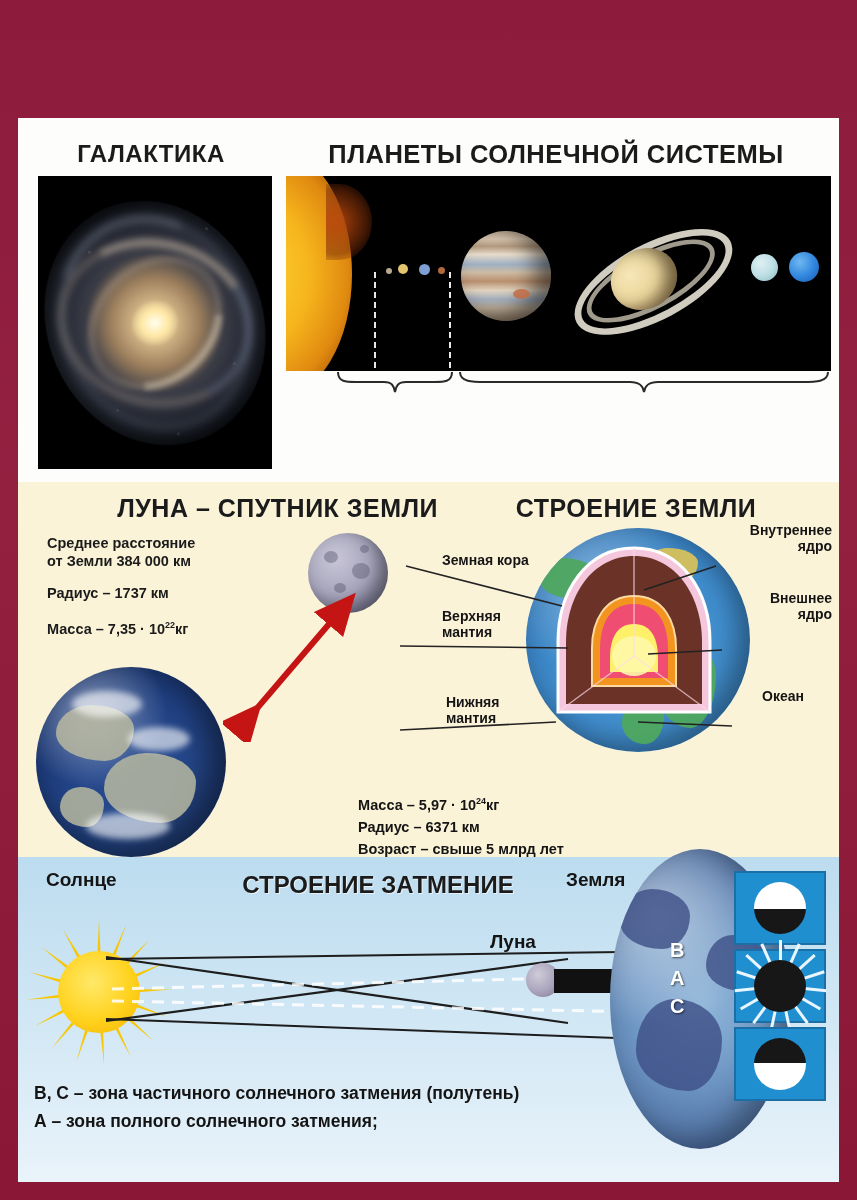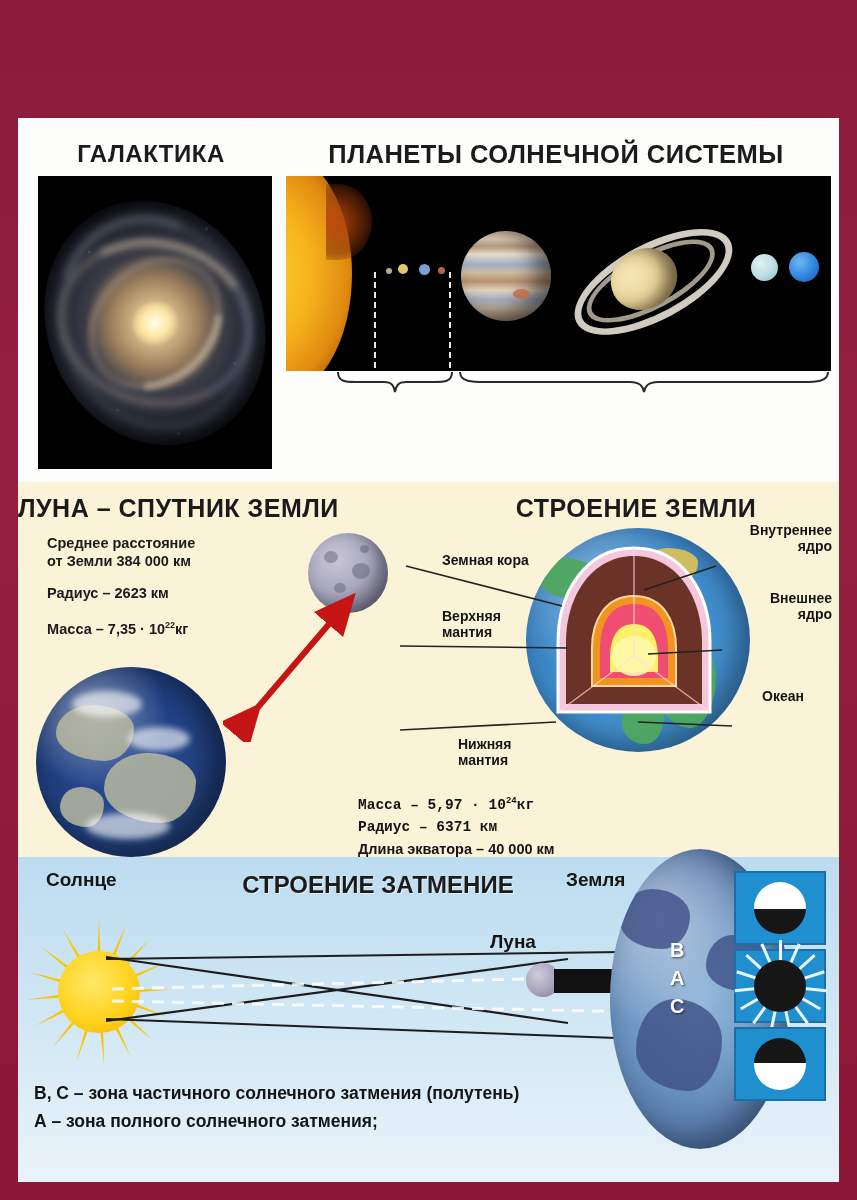--- a/index.html
+++ b/index.html
@@ -113,21 +113,21 @@
   .brace{position:absolute;}
   .brace svg{display:block;}
   .grp{position:absolute;text-align:center;}
   .grp .t1{font-size:14.5px;font-weight:bold;color:#1b1b1b;line-height:17px;}
   .grp .t2{font-size:14.5px;font-weight:bold;line-height:17px;margin-top:4px;}
   .grp-in{left:276px;top:386px;width:240px;}
   .grp-out{left:520px;top:386px;width:300px;}
 
   
   .sec-mid{position:absolute;left:0;top:364px;width:821px;height:375px;background:#fbf3d8;}
-  .hd-moon{position:absolute;left:0px;top:12px;width:420px;font-size:25px;text-align:left;}
+  .hd-moon{position:absolute;left:0px;top:12px;width:420px;font-size:25px;text-align:right;}
   .hd-earth{position:absolute;left:418px;top:12px;width:400px;font-size:25px;text-align:center;}
 
   .moon-facts{position:absolute;left:20px;top:52px;width:260px;color:#1b1b1b;font-weight:bold;font-size:14.5px;line-height:18px;}
   .moon-facts .row{margin-bottom:14px;margin-left:9px;}
   sup{font-size:9px;vertical-align:super;}
 
   .moon-ball{
     position:absolute;left:290px;top:51px;width:80px;height:80px;border-radius:50%;
     background:radial-gradient(circle at 35% 32%, #c8c6d6 0%, #a9a7bd 45%, #8b89a3 72%, #5f5e74 100%);
     box-shadow:inset -8px -6px 16px rgba(0,0,0,.35);
@@ -154,21 +154,21 @@
       radial-gradient(circle at 55% 58%, #4c9bd6 0%, #3f8ccc 50%, #2f6fae 100%);
     box-shadow:inset -12px -10px 26px rgba(0,0,0,.35);overflow:hidden;}
   .xland{position:absolute;background:#4fa85f;border-radius:40% 60% 45% 55%/55% 40% 60% 45%;opacity:.95;}
   .xland.y{background:#d6c15c;}
   .wedge{position:absolute;left:28px;top:18px;width:160px;height:176px;}
 
   .lbl{position:absolute;font-weight:bold;font-size:14px;color:#141414;line-height:16px;}
 
   .earth-facts{position:absolute;left:340px;top:308px;width:480px;font-weight:bold;font-size:14.5px;color:#141414;}
   .earth-facts .c{display:inline-block;vertical-align:top;}
-  .earth-facts .c1{width:210px;font-family:Liberation Mono, monospace;}
+  .earth-facts .c1{width:210px;}
   .earth-facts .c2{width:268px;}
   .earth-facts .r{line-height:22px;}
 
   
   .sec-bot{position:absolute;left:0;top:739px;width:821px;height:325px;
     background:linear-gradient(180deg,#bcdcef 0%,#cfe6f4 45%,#e9f3fa 100%);}
   .hd-ecl{position:absolute;left:150px;top:14px;width:420px;font-size:24px;text-align:center;
     color:#1b1b1b;font-weight:bold;text-shadow:1px 1px 0 rgba(255,255,255,.6);}
   .lbl-sun{position:absolute;left:28px;top:12px;font-size:19px;font-weight:bold;color:#141414;}
   .lbl-earth{position:absolute;left:548px;top:12px;font-size:19px;font-weight:bold;color:#141414;}
@@ -282,21 +282,21 @@
     <div class="sec-mid">
 
       <div class="hd hd-moon">ЛУНА – СПУТНИК ЗЕМЛИ</div>
       <div class="hd hd-earth">СТРОЕНИЕ ЗЕМЛИ</div>
 
       <div class="moon-facts">
         <div class="row">
           <div>Среднее расстояние</div>
           <div>от Земли 384 000 км</div>
         </div>
-        <div class="row">Радиус – 2623 км</div>
+        <div class="row">Радиус – 1737 км</div>
         <div class="row">
           <span>Масса – 7,35 · 10</span><sup>22</sup><span>кг</span>
         </div>
       </div>
 
       <div class="moon-ball">
         <div class="crater" style="left:16px;top:18px;width:14px;height:12px;"></div>
         <div class="crater" style="left:44px;top:30px;width:18px;height:16px;"></div>
         <div class="crater" style="left:26px;top:50px;width:12px;height:10px;"></div>
         <div class="crater" style="left:52px;top:12px;width:9px;height:8px;"></div>
@@ -357,21 +357,21 @@
           <line x1="262" y1="146" x2="336" y2="142" stroke="#222" stroke-width="1.6"></line>
           <line x1="252" y1="214" x2="346" y2="218" stroke="#222" stroke-width="1.6"></line>
         </svg>
       </div>
 
       <div class="lbl" style="left:424px;top:70px;">Земная кора</div>
       <div class="lbl" style="left:424px;top:126px;">
         <div>Верхняя</div>
         <div>мантия</div>
       </div>
-      <div class="lbl" style="left:440px;top:212px;margin-top:42px;">
+      <div class="lbl" style="left:428px;top:212px;">
         <div>Нижняя</div>
         <div>мантия</div>
       </div>
       <div class="lbl" style="left:698px;top:40px;text-align:right;width:116px;">
         <div>Внутреннее</div>
         <div>ядро</div>
       </div>
       <div class="lbl" style="left:706px;top:108px;text-align:right;width:108px;">
         <div>Внешнее</div>
         <div>ядро</div>
@@ -379,20 +379,21 @@
       <div class="lbl" style="left:744px;top:206px;">Океан</div>
 
       <div class="earth-facts">
         <div class="c c1">
           <div class="r">
             <span>Масса – 5,97 · 10</span><sup>24</sup><span>кг</span>
           </div>
           <div class="r">Радиус – 6371 км</div>
         </div>
         <div class="c c2">
+          <div class="r">Возраст – свыше 5 млрд лет</div>
           <div class="r">Длина экватора – 40 000 км</div>
         </div>
       </div>
     </div>
 
     <div class="sec-bot">
 
       <div class="hd-ecl">СТРОЕНИЕ ЗАТМЕНИЕ</div>
       <div class="lbl-sun">Солнце</div>
       <div class="lbl-earth">Земля</div>

